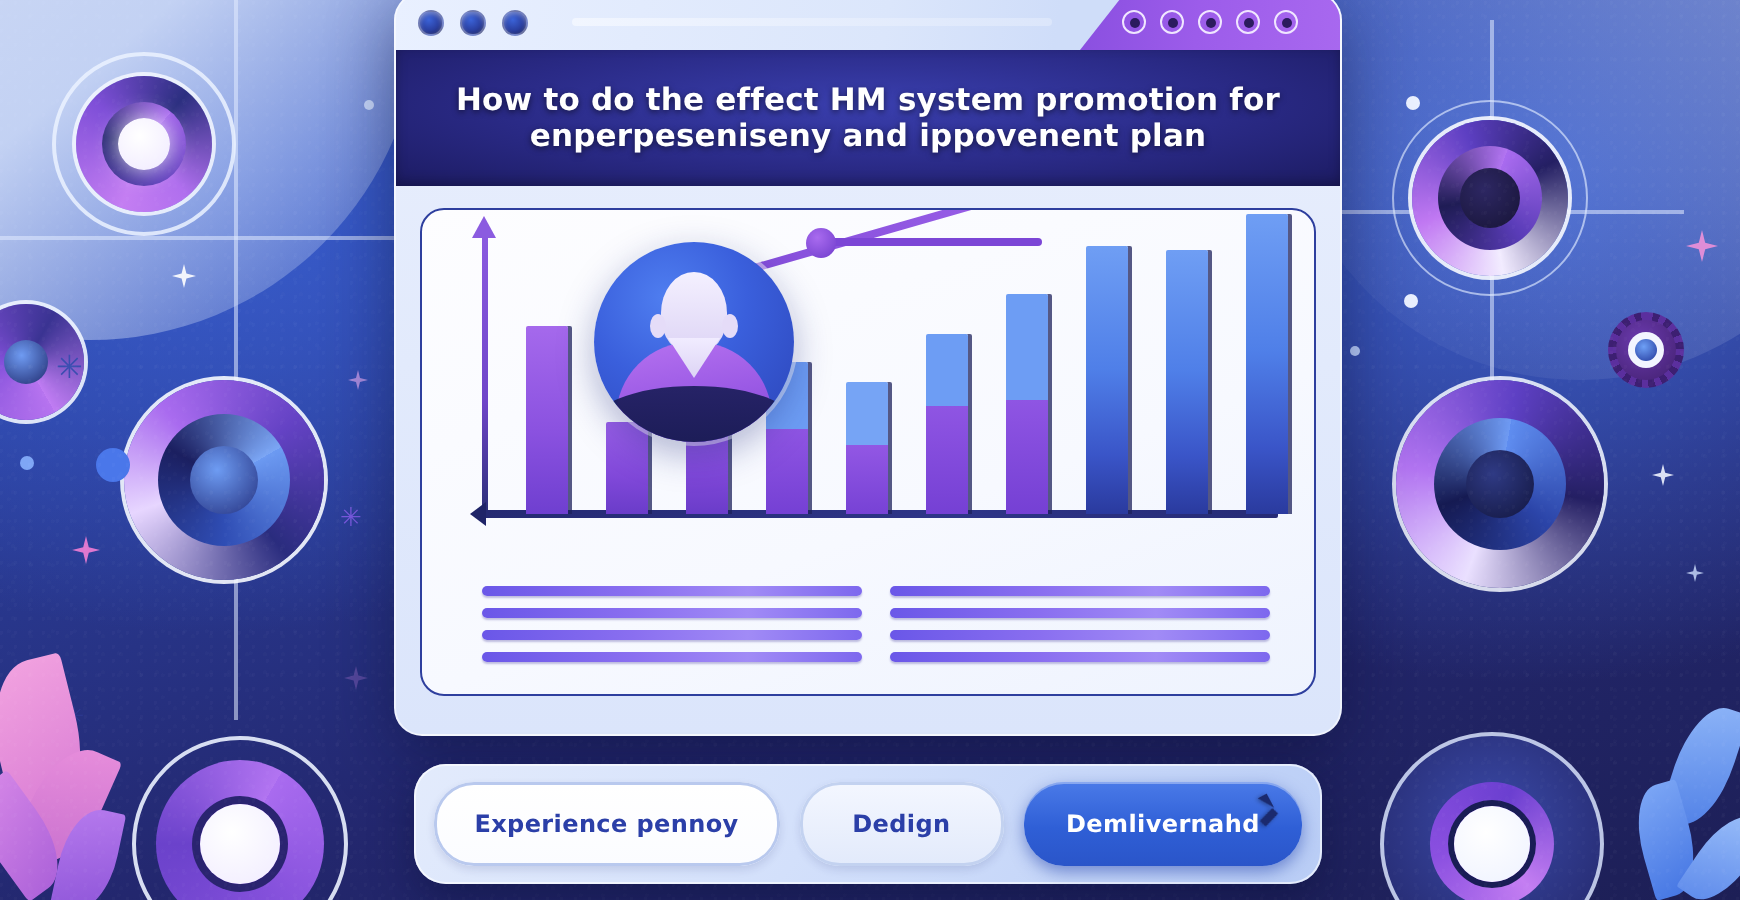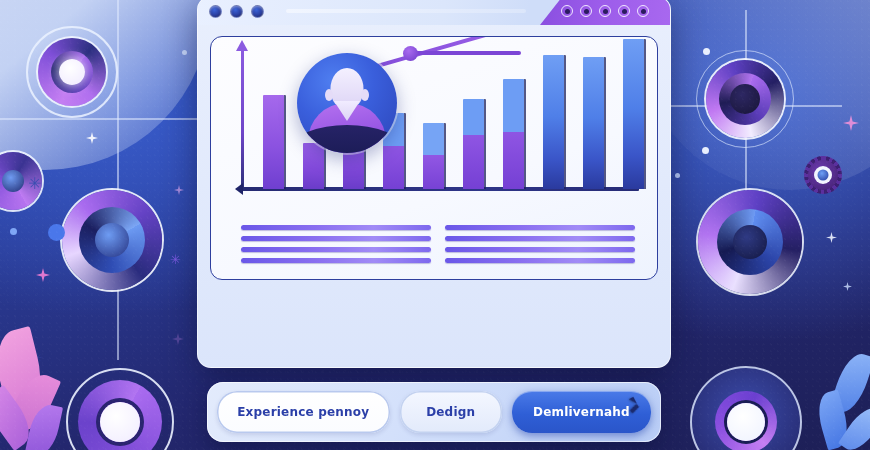--- a/index.html
+++ b/index.html
@@ -355,20 +355,23 @@
           </span>
         <span class="tb-ring">
             <i></i>
           </span>
         <span class="tb-ring">
             <i></i>
           </span>
       </div>
     </div>
 
+    <div id="headline">
+      <h1>How to do the effect HM system promotion for enperpeseniseny and ippovenent plan</h1>
+    </div>
 
     <div id="card">
 
       <div id="chart">
         <div id="axis-y"></div>
         <div id="axis-x"></div>
 
         <div class="bar" style="left:52px;height:94px;background:linear-gradient(180deg,#a569ec 0%,#8b52e0 55%,#6f3fd0 100%);"></div>
         <div class="bar" style="left:92px;height:46px;background:linear-gradient(180deg,#9a5fe8 0%,#8048d9 60%,#6a3cc9 100%);"></div>
         <div class="bar" style="left:132px;height:50px;background:linear-gradient(180deg,#9a5fe8 0%,#8048d9 60%,#6a3cc9 100%);"></div>

